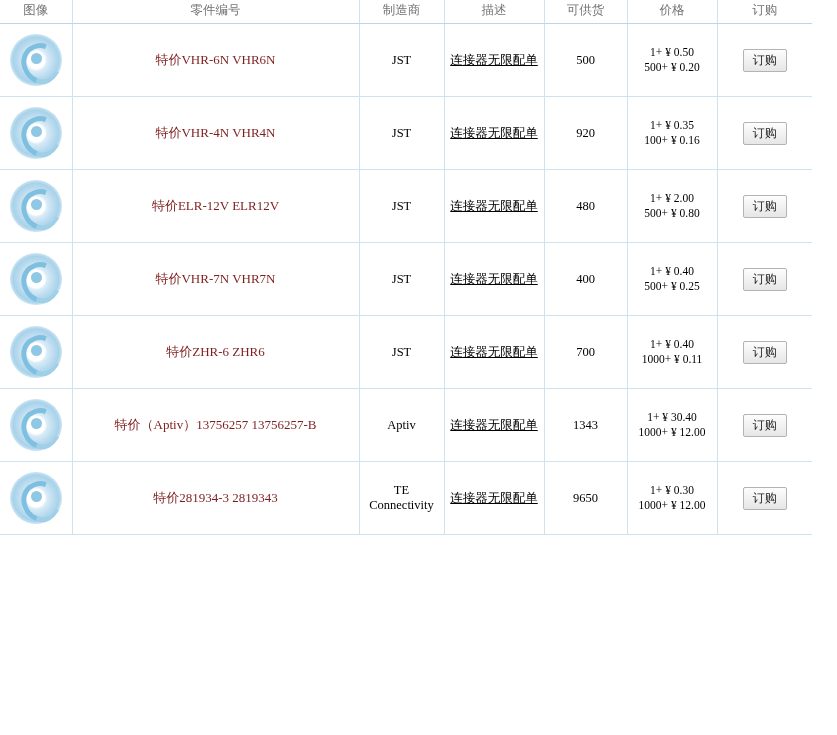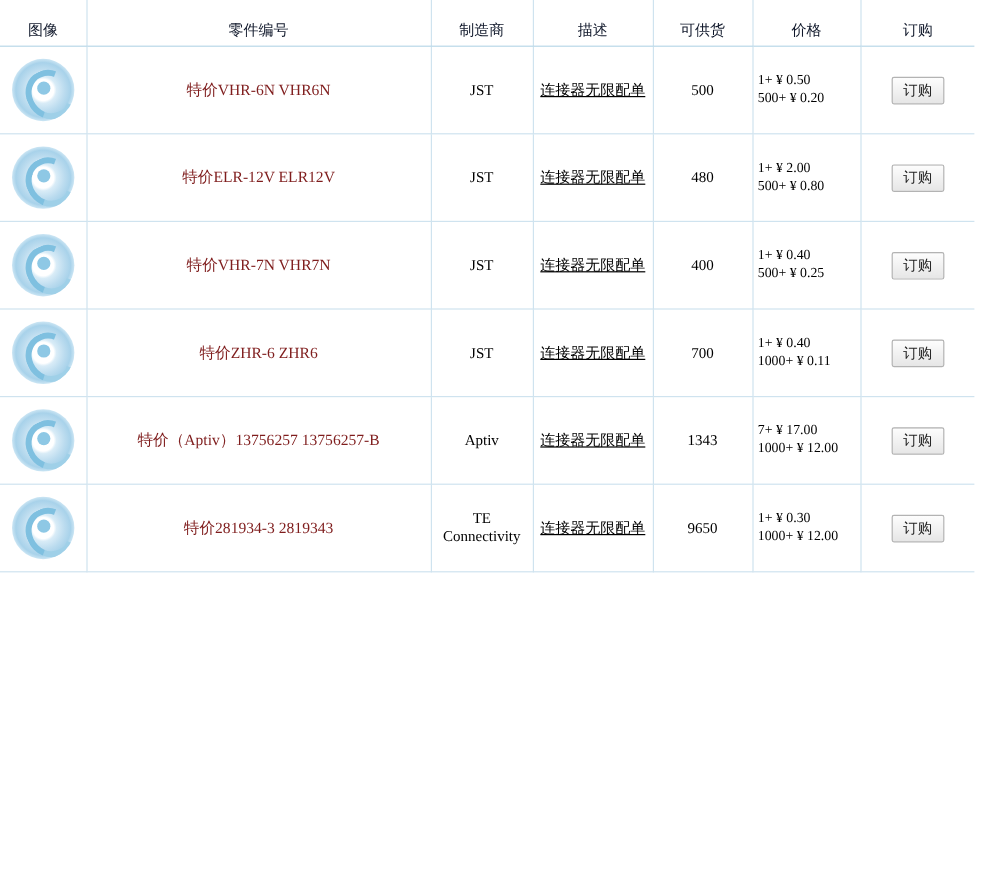--- a/index.html
+++ b/index.html
@@ -30,22 +30,22 @@
   table.parts col.c-part   { width: 287px; }
   table.parts col.c-mfr    { width: 85px; }
   table.parts col.c-desc   { width: 100px; }
   table.parts col.c-stock  { width: 83px; }
   table.parts col.c-price  { width: 90px; }
   table.parts col.c-order  { width: 95px; }
 
   table.parts th {
     font-weight: normal;
     font-size: 12.5px;
-    color: #0f172a;
-    padding: 16px 2px 6px 2px;
+    color: #737373;
+    padding: 1px 2px 6px 2px;
     vertical-align: bottom;
     border-right: 1px solid #cfe3ef;
     border-bottom: 1px solid #b9d7e8;
     background: #ffffff;
     height: 16px;
     line-height: 14px;
   }
   table.parts th:last-child { border-right: none; }
 
   table.parts td {
@@ -103,21 +103,21 @@
   .mfr, .desc, .stock {
     font-size: 12.5px;
     color: #000;
   }
   .desc { font-size: 12px; text-decoration: underline; }
 
   .price {
     font-size: 11.5px;
     line-height: 15px;
     color: #000;
-    text-align: left;
+    text-align: center;
     white-space: nowrap;
   }
 
   .order-btn {
     display: inline-block;
     min-width: 42px;
     padding: 3px 9px;
     font-size: 12px;
     font-family: "Liberation Serif", serif;
     color: #222;
@@ -167,20 +167,34 @@
           <td>
             <div class="price">1+ ¥ 0.50</div>
             <div class="price">500+ ¥ 0.20</div>
           </td>
           <td><button class="order-btn">订购</button></td>
         </tr>
         <tr>
           <td class="cell-img">
             <div class="thumb"></div>
           </td>
+          <td><a class="part-link">特价VHR-4N VHR4N</a></td>
+          <td class="mfr">JST</td>
+          <td class="desc">连接器无限配单</td>
+          <td class="stock">920</td>
+          <td>
+            <div class="price">1+ ¥ 0.35</div>
+            <div class="price">100+ ¥ 0.16</div>
+          </td>
+          <td><button class="order-btn">订购</button></td>
+        </tr>
+        <tr>
+          <td class="cell-img">
+            <div class="thumb"></div>
+          </td>
           <td><a class="part-link">特价ELR-12V ELR12V</a></td>
           <td class="mfr">JST</td>
           <td class="desc">连接器无限配单</td>
           <td class="stock">480</td>
           <td>
             <div class="price">1+ ¥ 2.00</div>
             <div class="price">500+ ¥ 0.80</div>
           </td>
           <td><button class="order-btn">订购</button></td>
         </tr>
@@ -214,21 +228,21 @@
         </tr>
         <tr>
           <td class="cell-img">
             <div class="thumb"></div>
           </td>
           <td><a class="part-link">特价（Aptiv）13756257 13756257-B</a></td>
           <td class="mfr">Aptiv</td>
           <td class="desc">连接器无限配单</td>
           <td class="stock">1343</td>
           <td>
-            <div class="price">7+ ¥ 17.00</div>
+            <div class="price">1+ ¥ 30.40</div>
             <div class="price">1000+ ¥ 12.00</div>
           </td>
           <td><button class="order-btn">订购</button></td>
         </tr>
         <tr>
           <td class="cell-img">
             <div class="thumb"></div>
           </td>
           <td><a class="part-link">特价281934-3 2819343</a></td>
           <td class="mfr">TE Connectivity</td>

